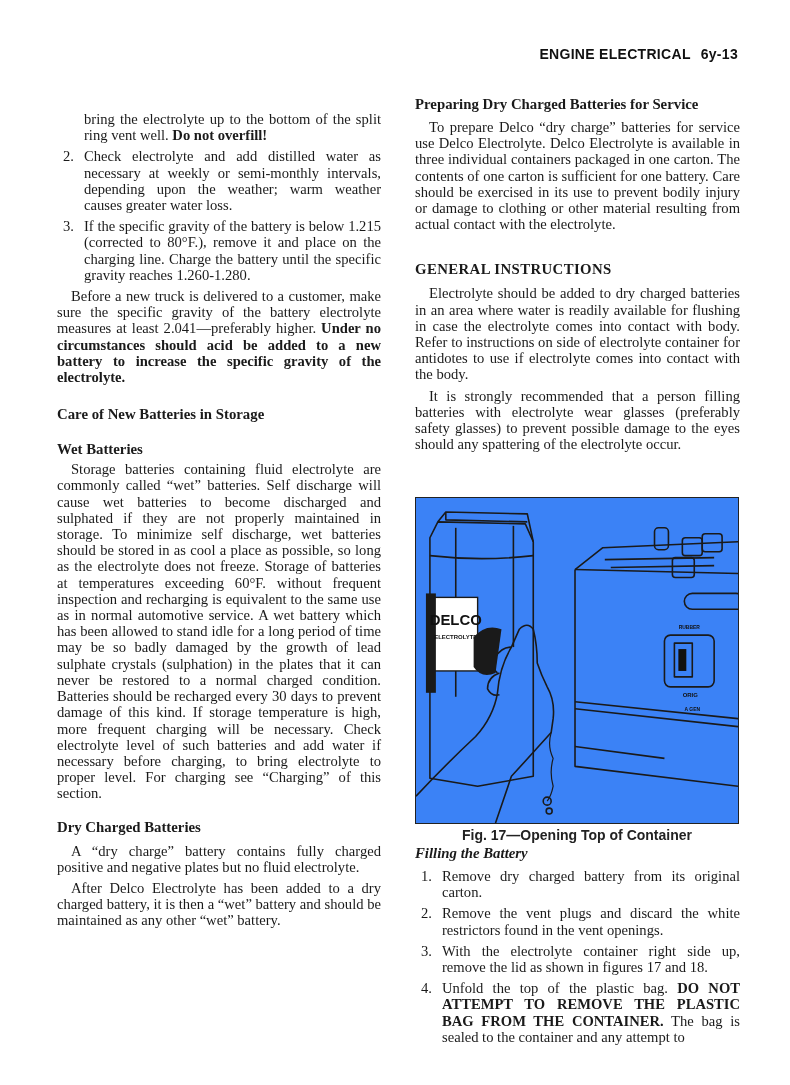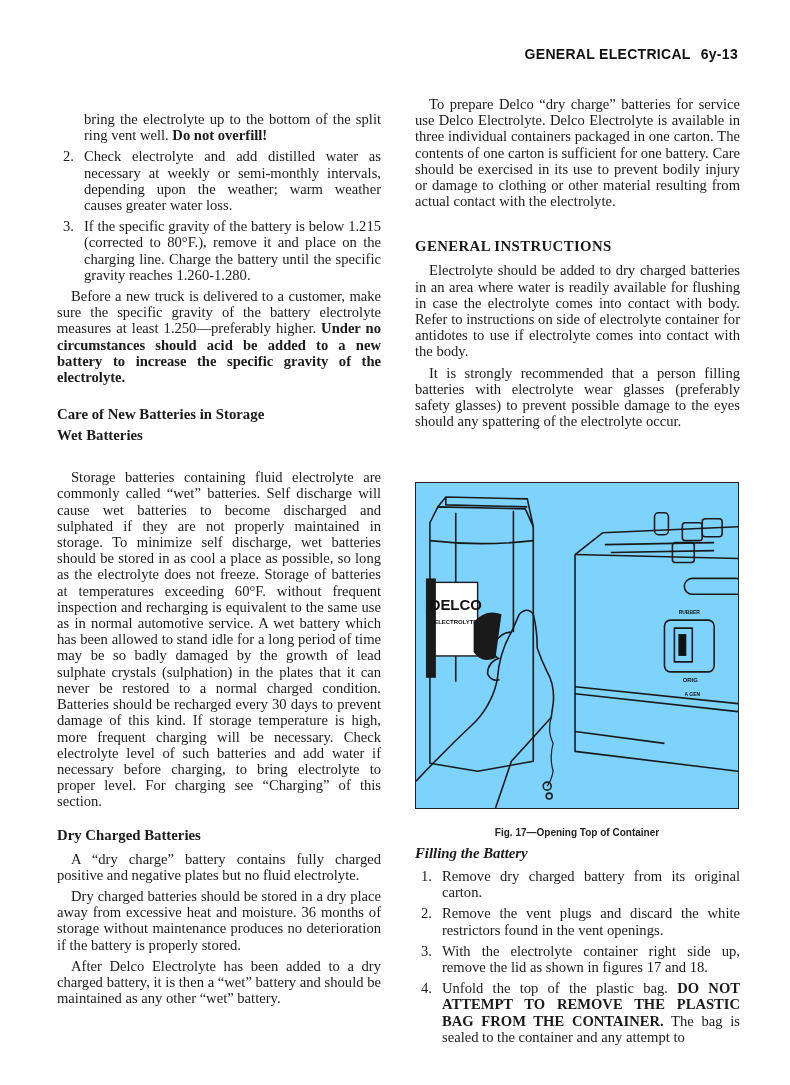--- a/index.html
+++ b/index.html
@@ -11,65 +11,65 @@
   .col { position:absolute; font-size:14.6px; line-height:16.2px; text-align:justify; }
   .col-left { left:57px; width:324px; top:94px; }
   .col-right { left:415px; width:325px; top:96px; }
   .li { position:relative; padding-left:27px; margin-bottom:5px; }
   .li .num { position:absolute; left:6px; top:0; }
   .li.cont { padding-left:27px;margin-top:17px; }
   p { margin:0 0 5px 0; text-indent:14px; }
   .b { font-weight:bold; }
   h3 { margin:0; font-size:14.8px; font-weight:bold; line-height:17px; }
   h3.caps { letter-spacing:0.4px; }
-  .h-care { margin-top:21px; margin-bottom:4px; }
-  .h-wet { margin-bottom:25px; }
+  .h-care { margin-top:21px; margin-bottom:18px; }
+  .h-wet { margin-bottom:3px; }
   .h-dry { margin-top:17px; margin-bottom:7px; }
   .h-prep { margin-bottom:6px; }
   .h-gen { margin-top:29px; margin-bottom:7px; }
-  .figure { position:absolute; left:415px; top:482px; width:324px; height:327px;
-            border:1.5px solid #222; box-sizing:border-box; background:#7dd3fc; }
+  .figure { position:absolute; left:415px; top:497px; width:324px; height:327px;
+            border:1.5px solid #222; box-sizing:border-box; background:#3b82f6; }
   .figure svg { width:100%; height:100%; display:block; }
   .caption { position:absolute; left:415px; top:827px; width:324px; text-align:center;
-             font-family:"Liberation Sans","DejaVu Sans",sans-serif; font-weight:bold; font-size:10px; color:#222; }
+             font-family:"Liberation Sans","DejaVu Sans",sans-serif; font-weight:bold; font-size:14px; color:#222; }
   .col-right2 { position:absolute; left:415px; width:325px; top:845px; font-size:14.6px; line-height:16.2px; text-align:justify; }
 </style>
 </head>
 <body>
 
 <div class="page-header">
-  <span>GENERAL ELECTRICAL</span>
+  <span>ENGINE ELECTRICAL</span>
   <span style="margin-left:6px;">6y-13</span>
 </div>
 
 <div class="col col-left">
   <div class="li cont">
     <span>bring the electrolyte up to the bottom of the split ring vent well. </span><span class="b">Do not overfill!</span>
   </div>
   <div class="li">
     <span class="num">2.</span>
     <span>Check electrolyte and add distilled water as necessary at weekly or semi-monthly intervals, depending upon the weather; warm weather causes greater water loss.</span>
   </div>
   <div class="li">
     <span class="num">3.</span>
     <span>If the specific gravity of the battery is below 1.215 (corrected to 80°F.), remove it and place on the charging line. Charge the battery until the specific gravity reaches 1.260-1.280.</span>
   </div>
-  <p><span>Before a new truck is delivered to a customer, make sure the specific gravity of the battery electrolyte measures at least 1.250—preferably higher. </span><span class="b">Under no circumstances should acid be added to a new battery to increase the specific gravity of the electrolyte.</span></p>
+  <p><span>Before a new truck is delivered to a customer, make sure the specific gravity of the battery electrolyte measures at least 2.041—preferably higher. </span><span class="b">Under no circumstances should acid be added to a new battery to increase the specific gravity of the electrolyte.</span></p>
 
   <h3 class="h-care">Care of New Batteries in Storage</h3>
   <h3 class="h-wet">Wet Batteries</h3>
   <p>Storage batteries containing fluid electrolyte are commonly called “wet” batteries. Self discharge will cause wet batteries to become discharged and sulphated if they are not properly maintained in storage. To minimize self discharge, wet batteries should be stored in as cool a place as possible, so long as the electrolyte does not freeze. Storage of batteries at temperatures exceeding 60°F. without frequent inspection and recharging is equivalent to the same use as in normal automotive service. A wet battery which has been allowed to stand idle for a long period of time may be so badly damaged by the growth of lead sulphate crystals (sulphation) in the plates that it can never be restored to a normal charged condition. Batteries should be recharged every 30 days to prevent damage of this kind. If storage temperature is high, more frequent charging will be necessary. Check electrolyte level of such batteries and add water if necessary before charging, to bring electrolyte to proper level. For charging see “Charging” of this section.</p>
 
   <h3 class="h-dry">Dry Charged Batteries</h3>
   <p>A “dry charge” battery contains fully charged positive and negative plates but no fluid electrolyte.</p>
-  <p>Dry charged batteries should be stored in a dry place away from excessive heat and moisture. 36 months of storage without maintenance produces no deterioration if the battery is properly stored.</p>
   <p>After Delco Electrolyte has been added to a dry charged battery, it is then a “wet” battery and should be maintained as any other “wet” battery.</p>
 </div>
 
 <div class="col col-right">
+  <h3 class="h-prep">Preparing Dry Charged Batteries for Service</h3>
   <p>To prepare Delco “dry charge” batteries for service use Delco Electrolyte. Delco Electrolyte is available in three individual containers packaged in one carton. The contents of one carton is sufficient for one battery. Care should be exercised in its use to prevent bodily injury or damage to clothing or other material resulting from actual contact with the electrolyte.</p>
   <h3 class="h-gen caps">GENERAL INSTRUCTIONS</h3>
   <p>Electrolyte should be added to dry charged batteries in an area where water is readily available for flushing in case the electrolyte comes into contact with body. Refer to instructions on side of electrolyte container for antidotes to use if electrolyte comes into contact with the body.</p>
   <p>It is strongly recommended that a person filling batteries with electrolyte wear glasses (preferably safety glasses) to prevent possible damage to the eyes should any spattering of the electrolyte occur.</p>
 </div>
 
 <div class="figure">
   <svg viewBox="0 0 324 327">
     <g fill="none" stroke="#1a1a1a" stroke-width="1.6" stroke-linejoin="round">
 

